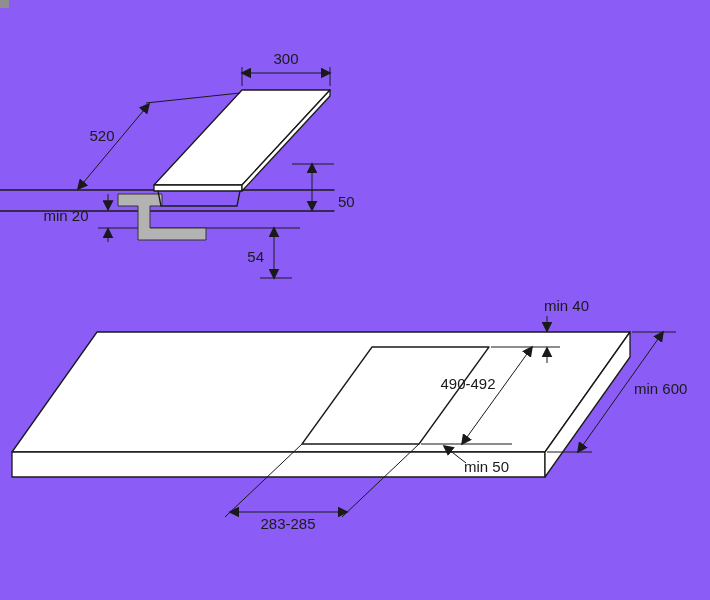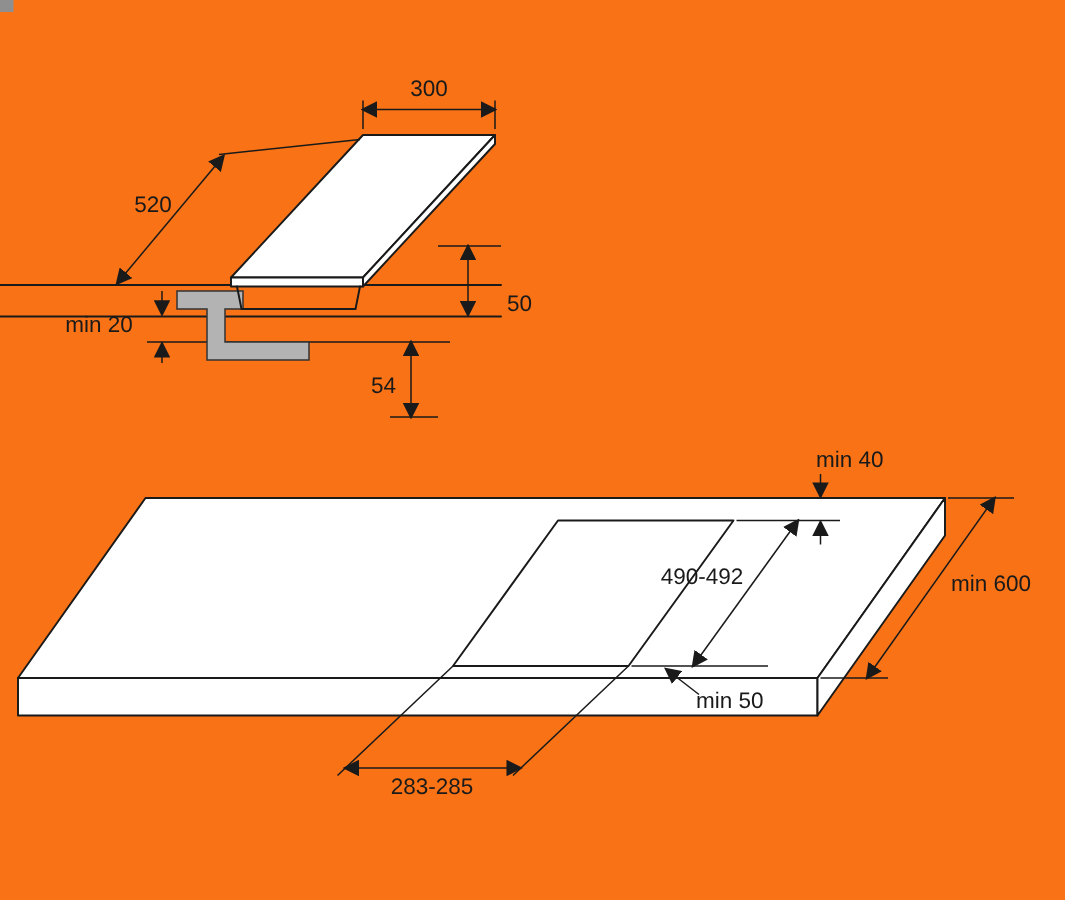--- a/index.html
+++ b/index.html
@@ -1,16 +1,16 @@
 <!DOCTYPE html>
 <html><head>
 <meta charset="utf-8">
 <style>
   html,body { margin:0; padding:0; background:#ffffff; }
-  #stage { position:relative; width:710px; height:600px; background:#f97316; overflow:hidden; }
+  #stage { position:relative; width:710px; height:600px; background:#8b5cf6; overflow:hidden; }
   svg { display:block; }
   .ln   { stroke:#1a1a1a; stroke-width:1.3; fill:none; stroke-linecap:round; }
   .fillw{ fill:#ffffff; stroke:#1a1a1a; stroke-width:1.3; stroke-linejoin:round; }
   .dim  { stroke:#1a1a1a; stroke-width:1; fill:none; }
   .dimtext { font:15px "Liberation Sans", sans-serif; fill:#1a1a1a; }
 </style>
 </head>
 <body>
 
 <div id="stage">

